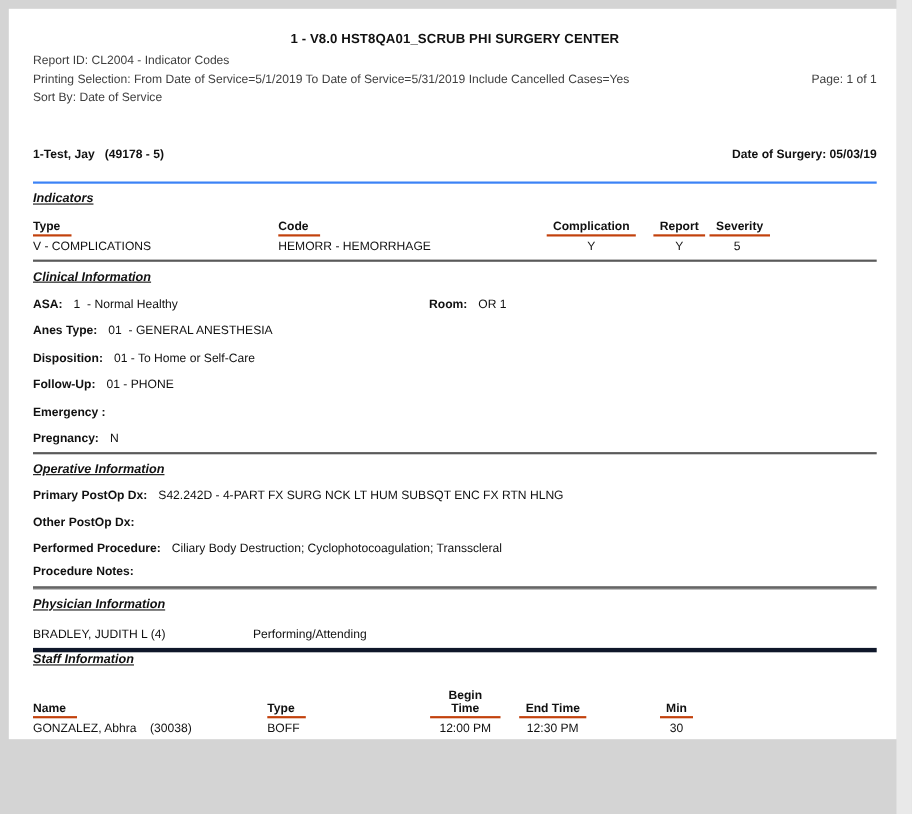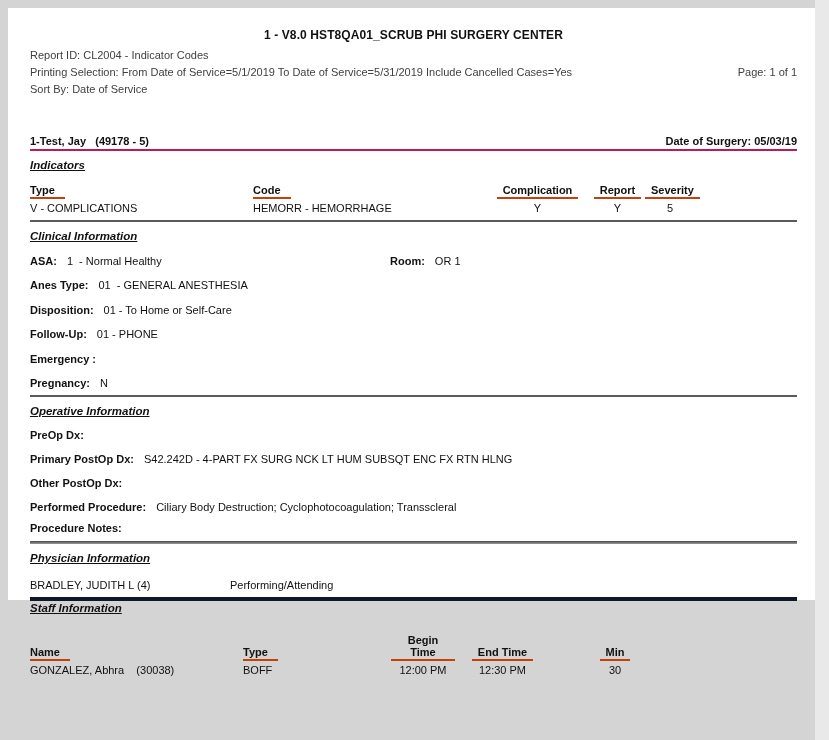--- a/index.html
+++ b/index.html
@@ -6,34 +6,34 @@
   body{
     width:829px;height:740px;overflow:hidden;position:relative;
     background:#d4d4d4;
     font-family:"Liberation Sans","DejaVu Sans",sans-serif;
     color:#111;font-size:11px;
   }
   .right-strip{
     position:absolute;top:0;right:0;width:14px;height:740px;background:#e9e9e9;
   }
   .page{
-    position:absolute;left:8px;top:8px;width:807px;height:592px;background:#ffffff;
+    position:absolute;left:8px;top:8px;width:807px;height:664px;background:#ffffff;
     box-sizing:border-box;padding:0 18px 0 22px;
   }
   .pre{white-space:pre-wrap;}
   .title{
     margin-top:20px;text-align:center;font-weight:bold;font-size:12px;letter-spacing:0.1px;
   }
   .hdr-row{
     display:flex;justify-content:space-between;line-height:17px;color:#3f3f3f;
   }
   .hdr-block{margin-top:5px;}
   .patient-bar{
     margin-top:37px;display:flex;justify-content:space-between;
-    font-weight:bold;padding-bottom:2px;border-bottom:2px solid #be185d;
+    font-weight:bold;padding-bottom:18px;border-bottom:2px solid #3b82f6;
   }
   .section-heading{
     font-weight:bold;font-style:italic;margin-top:8px;font-size:11.5px;text-decoration:underline;
   }
   .ind-grid{
     display:grid;grid-template-columns:223px 232px 105px 55px 50px;align-items:end;
   }
   .ind-grid .c{overflow:visible;white-space:nowrap;}
   .ind-grid .center{text-align:center;}
   .ind-headers{margin-top:13px;font-weight:bold;}
@@ -136,23 +136,20 @@
     <div class="field-row">
       <span class="lbl">Pregnancy:</span><span>N</span>
     </div>
   </div>
 
   <div class="rule"></div>
 
   <div>
     <div class="section-heading">Operative Information</div>
 
-    <div class="field-row">
-      <span class="lbl">PreOp Dx:</span><span></span>
-    </div>
 
     <div class="field-row">
       <span class="lbl">Primary PostOp Dx:</span><span>S42.242D - 4-PART FX SURG NCK LT HUM SUBSQT ENC FX RTN HLNG</span>
     </div>
 
     <div class="field-row">
       <span class="lbl">Other PostOp Dx:</span><span></span>
     </div>
 
     <div class="field-row">

